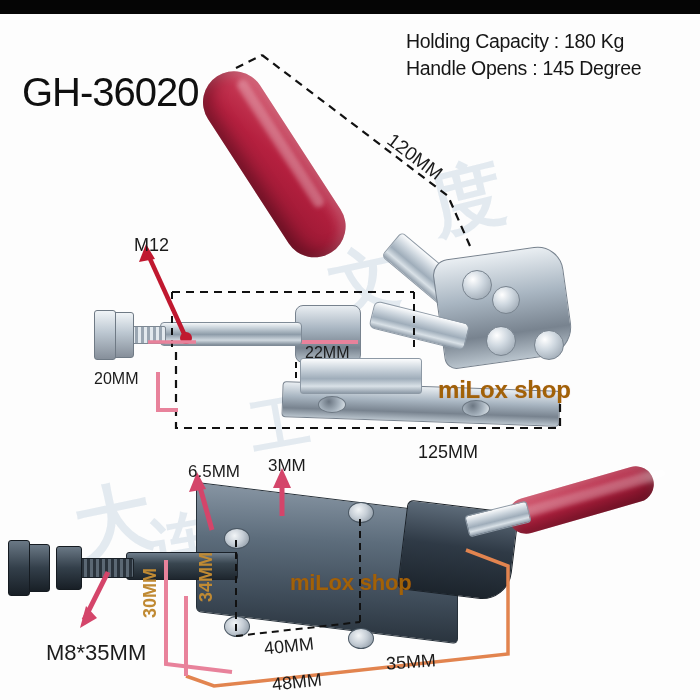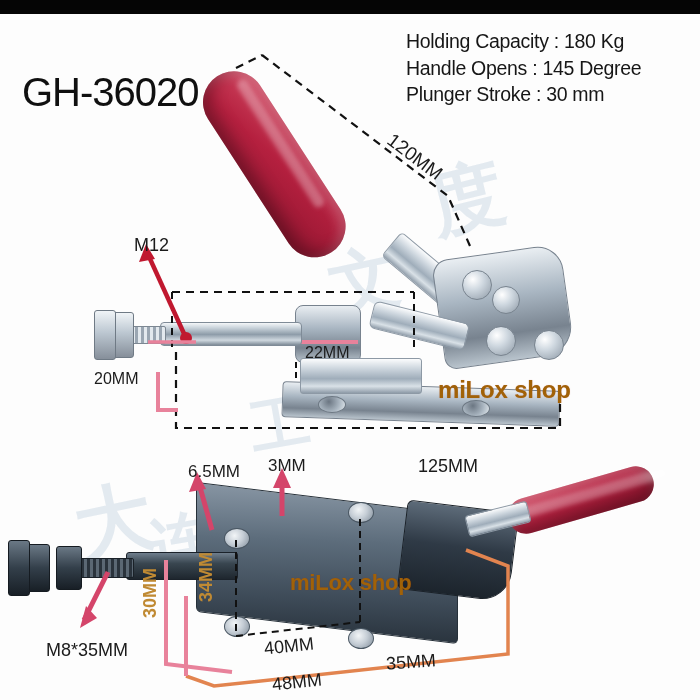--- a/index.html
+++ b/index.html
@@ -96,21 +96,20 @@
   <div class="bg-wm" style="left:330px;top:235px;font-size:70px;transform:rotate(-12deg);">文</div>
   <div class="bg-wm" style="left:250px;top:385px;font-size:60px;transform:rotate(-10deg);">工</div>
   <div class="bg-wm" style="left:75px;top:470px;font-size:78px;transform:rotate(-12deg);">大</div>
   <div class="bg-wm" style="left:150px;top:500px;font-size:64px;transform:rotate(-10deg);">连</div>
 
   <div class="title">GH-36020</div>
 
   <div class="spec">
     <div>Holding Capacity : 180 Kg</div>
     <div>Handle Opens : 145 Degree</div>
-    <div>Plunger Stroke : 30 mm</div>
   </div>
 
   <div class="handle" style="left:208px;top:62px;transform:rotate(57deg);transform-origin:20px 31px;"></div>
 
   <div class="steel" style="left:392px;top:228px;width:96px;height:30px;transform:rotate(40deg);
               transform-origin:0 15px;border-radius:5px;"></div>
 
   <div class="steel-d" style="left:438px;top:252px;width:128px;height:108px;
               border-radius:16px 26px 30px 12px;transform:rotate(-8deg);"></div>
   <div class="rivet" style="left:462px;top:270px;width:28px;height:28px;"></div>
@@ -155,21 +154,21 @@
     <circle cx="186" cy="338" r="6" fill="#c0182f"></circle>
 
     <polyline points="158,372 158,410 178,410" fill="none" stroke="#e8829b" stroke-width="4"></polyline>
     <line x1="148" y1="342" x2="196" y2="342" stroke="#e8829b" stroke-width="3.5"></line>
   </svg>
 
   <div class="dim" style="left:383px;top:146px;transform:rotate(37deg);font-size:19px;">120MM</div>
   <div class="dim" style="left:134px;top:235px;font-size:18px;">M12</div>
   <div class="dim" style="left:305px;top:344px;font-size:16px;">22MM</div>
   <div class="dim" style="left:94px;top:370px;font-size:16px;">20MM</div>
-  <div class="dim" style="left:418px;top:456px;font-size:18px;">125MM</div>
+  <div class="dim" style="left:418px;top:442px;font-size:18px;">125MM</div>
 
   <div class="wm" style="left:438px;top:376px;">miLox shop</div>
 
   <div class="dk-plate" style="left:196px;top:498px;width:260px;height:128px;
               border-radius:5px;transform:skewY(7deg);"></div>
   <div class="dk-hole" style="left:224px;top:528px;width:24px;height:19px;"></div>
   <div class="dk-hole" style="left:348px;top:502px;width:24px;height:19px;"></div>
   <div class="dk-hole" style="left:224px;top:616px;width:24px;height:19px;"></div>
   <div class="dk-hole" style="left:348px;top:628px;width:24px;height:19px;"></div>
 
@@ -208,20 +207,20 @@
     <polyline points="236,636 360,622" fill="none" stroke="#111" stroke-width="2" stroke-dasharray="7,5"></polyline>
     <polyline points="360,622 360,516" fill="none" stroke="#111" stroke-width="2" stroke-dasharray="7,5"></polyline>
   </svg>
 
   <div class="dim" style="left:188px;top:462px;font-size:17px;">6.5MM</div>
   <div class="dim" style="left:268px;top:456px;font-size:17px;">3MM</div>
   <div class="dim org" style="left:196px;top:552px;font-size:18px;
               writing-mode:vertical-rl;transform:rotate(180deg);">34MM</div>
   <div class="dim org" style="left:140px;top:568px;font-size:18px;
               writing-mode:vertical-rl;transform:rotate(180deg);">30MM</div>
-  <div class="dim" style="left:46px;top:640px;font-size:18px;">M8*35MM</div>
+  <div class="dim" style="left:46px;top:640px;font-size:22px;">M8*35MM</div>
   <div class="dim" style="left:264px;top:636px;font-size:18px;transform:rotate(-6deg);">40MM</div>
   <div class="dim" style="left:272px;top:672px;font-size:18px;transform:rotate(-6deg);">48MM</div>
   <div class="dim" style="left:386px;top:652px;font-size:18px;transform:rotate(-4deg);">35MM</div>
 
   <div class="wm small" style="left:290px;top:570px;">miLox shop</div>
 
 </div>
 
 </body></html>

